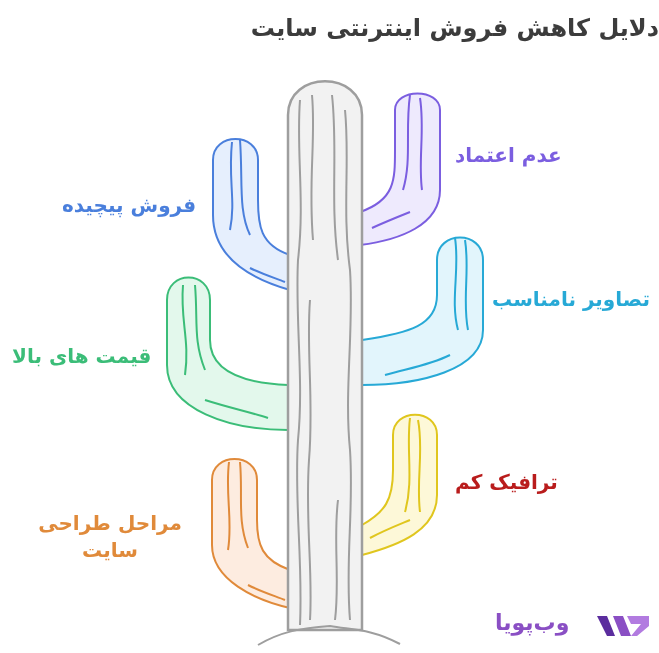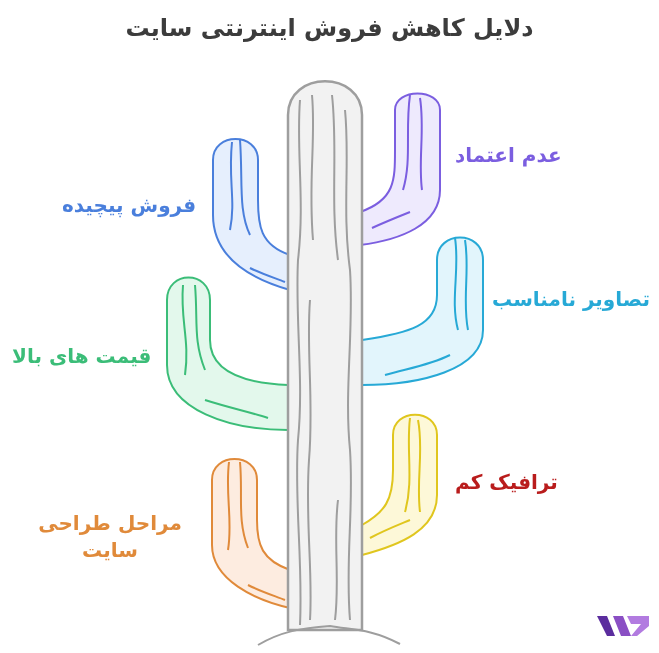--- a/index.html
+++ b/index.html
@@ -1,17 +1,17 @@
 <!DOCTYPE html>
 <html><head>
 <meta charset="utf-8">
 <style>
   html, body { margin:0; padding:0; background:#ffffff; }
   body { width:659px; height:653px; position:relative; overflow:hidden; font-family:"DejaVu Sans", sans-serif; }
-  .title { position:absolute; left:0; top:14px; width:659px; text-align:center; font-size:24px; font-weight:bold; color:#3c3c3c; direction:rtl; }
+  .title { position:absolute; left:0; top:14px; width:659px; font-size:24px; font-weight:bold; color:#3c3c3c; direction:rtl; }
   .label { position:absolute; font-size:20px; font-weight:bold; direction:rtl; white-space:nowrap; }
   .label.multi { white-space:normal; text-align:center; line-height:1.35; }
   svg.diagram { position:absolute; left:0; top:0; }
   .logo { position:absolute; left:495px; top:610px; width:160px; height:34px; }
   .logo-text { position:absolute; left:0; top:0; font-size:22px; font-weight:bold; color:#8a4fc4; direction:rtl; }
 </style>
 </head>
 <body>
 
 <div class="title">دلایل کاهش فروش اینترنتی سایت</div>
@@ -73,18 +73,19 @@
 </svg>
 
 <div class="label" style="left:455px;top:143px;color:#7b5ee0;">عدم اعتماد</div>
 <div class="label" style="left:62px;top:193px;color:#4a7fdc;">فروش پیچیده</div>
 <div class="label" style="left:492px;top:287px;color:#27a9d6;text-align:right;">تصاویر نامناسب</div>
 <div class="label" style="left:12px;top:344px;color:#3bbd78;text-align:center;">قیمت های بالا</div>
 <div class="label" style="left:455px;top:470px;color:#b91c1c;">ترافیک کم</div>
 <div class="label multi" style="left:30px;top:510px;width:160px;color:#e08a3a;">مراحل طراحی سایت</div>
 
 <div class="logo">
+  <span class="logo-text" style="left:0;">وب‌پویا</span>
   <svg style="position:absolute;left:102px;top:2px;" width="55" height="28" viewBox="0 0 55 28">
     <polygon points="0,4 10,4 18,24 10,24" fill="#5b2d9e"></polygon>
     <polygon points="16,4 26,4 34,24 24,24" fill="#8a4fc4"></polygon>
     <polygon points="30,4 52,4 52,14 40,24 34,24 44,12 34,12" fill="#b27be0"></polygon>
   </svg>
 </div>
 
 </body></html>

